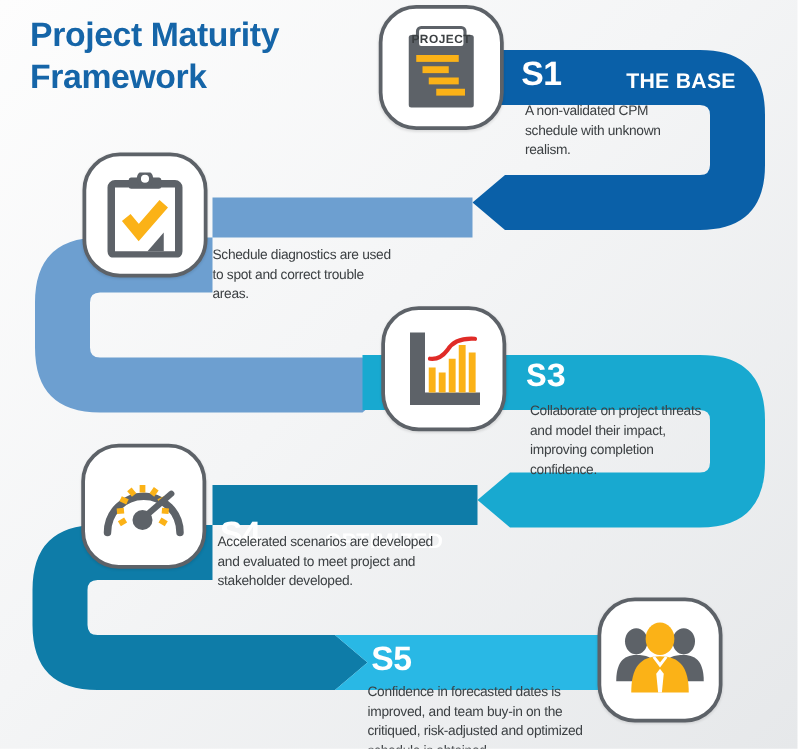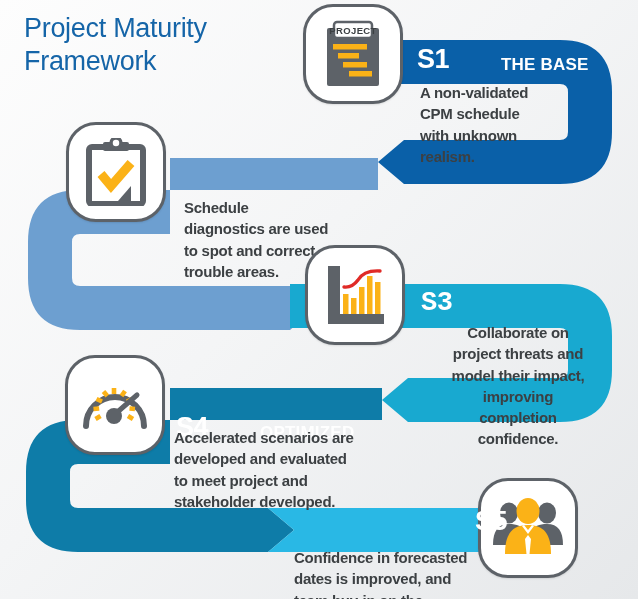--- a/index.html
+++ b/index.html
@@ -8,21 +8,21 @@
     background:linear-gradient(135deg,#fdfdfd 0%,#f4f5f6 45%,#e6e8ea 100%);
     font-family:"Liberation Sans","DejaVu Sans",sans-serif;
     overflow:hidden;position:relative;
   }
   #stage{position:absolute;inset:0;width:638px;height:599px;}
   #ribbons{position:absolute;left:0;top:0;width:638px;height:599px;}
 
   
   .title{
     position:absolute;left:24px;top:12px;width:300px;
-    color:#1565a8;font-size:27px;font-weight:normal;line-height:1.22;
+    color:#1565a8;font-size:27px;font-weight:bold;line-height:1.22;
     letter-spacing:-0.3px;
   }
 
   
   .tile{
     position:absolute;width:100px;height:100px;border-radius:30px;
     background:#fff;border:3px solid #5d6268;box-sizing:border-box;
     display:flex;align-items:center;justify-content:center;
     box-shadow:0 1px 2px rgba(0,0,0,.10);
   }
@@ -30,22 +30,22 @@
 
   
   .banner{
     position:absolute;height:33px;display:flex;align-items:flex-end;
     color:#ffffff;box-sizing:border-box;gap:44px;
   }
   .banner .sn{font-size:27px;font-weight:bold;letter-spacing:-0.5px;line-height:1;}
   .banner .lbl{font-size:17px;font-weight:bold;letter-spacing:.2px;margin-left:8px;line-height:1;margin-top:39px;}
 
   .desc{
-    position:absolute;color:#3c4043;font-size:15px;line-height:1.42;
-    font-weight:700;letter-spacing:-0.25px;
+    position:absolute;color:#3c4043;font-size:11px;line-height:1.42;
+    font-weight:400;letter-spacing:-0.25px;
   }
 </style>
 </head>
 <body>
 
 <div id="stage">
 
   <svg id="ribbons" viewBox="0 0 638 599">
 
     <g>
@@ -151,37 +151,37 @@
 
   <div class="tile" style="left:66px;top:122px;">
     <svg width="62" height="68" viewBox="0 0 62 68">
       <rect x="4" y="9" width="54" height="57" rx="3" fill="none" stroke="#5d6268" stroke-width="6"></rect>
       <rect x="18" y="4" width="26" height="9" rx="2" fill="#5d6268"></rect>
       <circle cx="31" cy="5" r="5" fill="#ffffff" stroke="#5d6268" stroke-width="3.5"></circle>
       <path d="M46 48 L46 63 L33 63 Z" fill="#5d6268"></path>
       <path d="M16 36 L26 48 L46 25" fill="none" stroke="#fbb217" stroke-width="9" stroke-linecap="butt" stroke-linejoin="miter"></path>
     </svg>
   </div>
-  <div class="desc" style="left:184px;top:197px;width:145px;">Schedule diagnostics are used to spot and correct trouble areas.</div>
+  <div class="desc" style="left:170px;top:197px;width:145px;">Schedule diagnostics are used to spot and correct trouble areas.</div>
 
   <div class="tile" style="left:305px;top:245px;">
     <svg width="66" height="66" viewBox="0 0 66 66">
       <path d="M6 4 L18 4 L18 52 L62 52 L62 62 L6 62 Z" fill="#5d6268"></path>
       <rect x="21" y="32" width="5.5" height="20" fill="#fbb217"></rect>
       <rect x="29" y="36" width="5.5" height="16" fill="#fbb217"></rect>
       <rect x="37" y="25" width="5.5" height="27" fill="#fbb217"></rect>
       <rect x="45" y="14" width="5.5" height="38" fill="#fbb217"></rect>
       <rect x="53" y="20" width="5.5" height="32" fill="#fbb217"></rect>
       <path d="M22 25 Q30 26 36 18 Q42 8 58 9" fill="none" stroke="#e02b27" stroke-width="3.4" stroke-linecap="round"></path>
     </svg>
   </div>
   <div class="banner" style="left:421px;top:284px;width:210px;font-family:Liberation Mono, monospace;">
     <span class="sn">S3</span>
   </div>
-  <div class="desc" style="left:443px;top:322px;width:150px;text-align:center;">Collaborate on project threats and model their impact, improving completion confidence.</div>
+  <div class="desc" style="left:424px;top:322px;width:150px;">Collaborate on project threats and model their impact, improving completion confidence.</div>
 
   <div class="tile" style="left:65px;top:355px;">
     <svg width="70" height="62" viewBox="0 0 70 62">
       <path d="M6 52 A29 29 0 1 1 64 52" fill="none" stroke="#5d6268" stroke-width="6" stroke-linecap="round"></path>
       <g stroke="#fbb217" stroke-width="4.6" stroke-linecap="butt">
         <line x1="15.5" y1="45" x2="20.5" y2="42"></line>
         <line x1="13.5" y1="35" x2="19.2" y2="34.5"></line>
         <line x1="16.5" y1="25" x2="22" y2="27.5"></line>
         <line x1="23.5" y1="17.5" x2="27.3" y2="22"></line>
         <line x1="34" y1="14" x2="34" y2="20"></line>
@@ -208,18 +208,18 @@
 
       <ellipse cx="55" cy="16" rx="9" ry="10.5" fill="#5d6268"></ellipse>
       <path d="M55 27 C66 27 71 34 71 48 L39 48 L39 34 C42 29 47 27 55 27 Z" fill="#5d6268"></path>
 
       <ellipse cx="36" cy="14" rx="11.5" ry="13" fill="#fbb217"></ellipse>
       <path d="M36 28 C20 28 13 37 13 57 L59 57 C59 37 52 28 36 28 Z" fill="#fbb217"></path>
       <path d="M30 29 L36 37 L42 29 L40 28 L36 33 L32 28 Z" fill="#ffffff"></path>
       <path d="M36 38 L39 42 L37.5 57 L34.5 57 L33 42 Z" fill="#ffffff"></path>
     </svg>
   </div>
-  <div class="banner" style="left:297px;top:508px;width:210px;flex-direction:column;">
+  <div class="banner" style="left:297px;top:508px;width:210px;">
     <span class="sn">S5</span>
   </div>
   <div class="desc" style="left:294px;top:547px;width:190px;">Confidence in forecasted dates is improved, and team buy-in on the critiqued, risk-adjusted and optimized schedule is obtained.</div>
 
 </div>
 
 </body></html>

